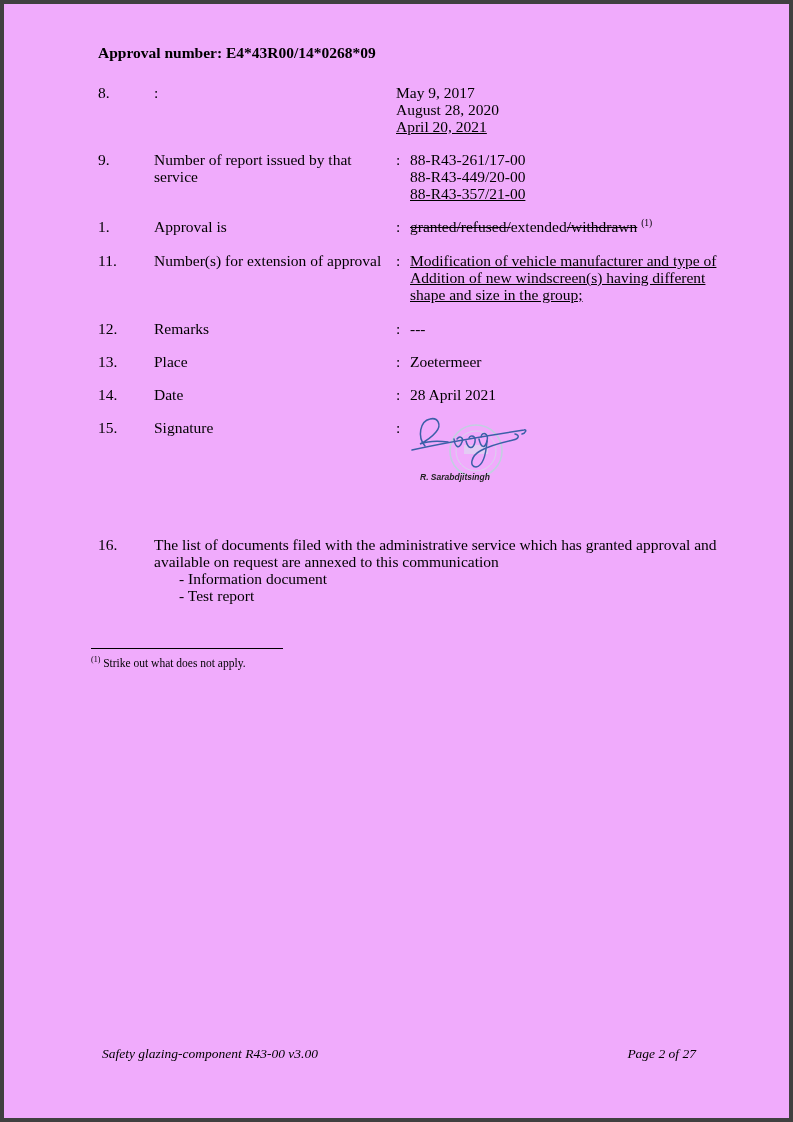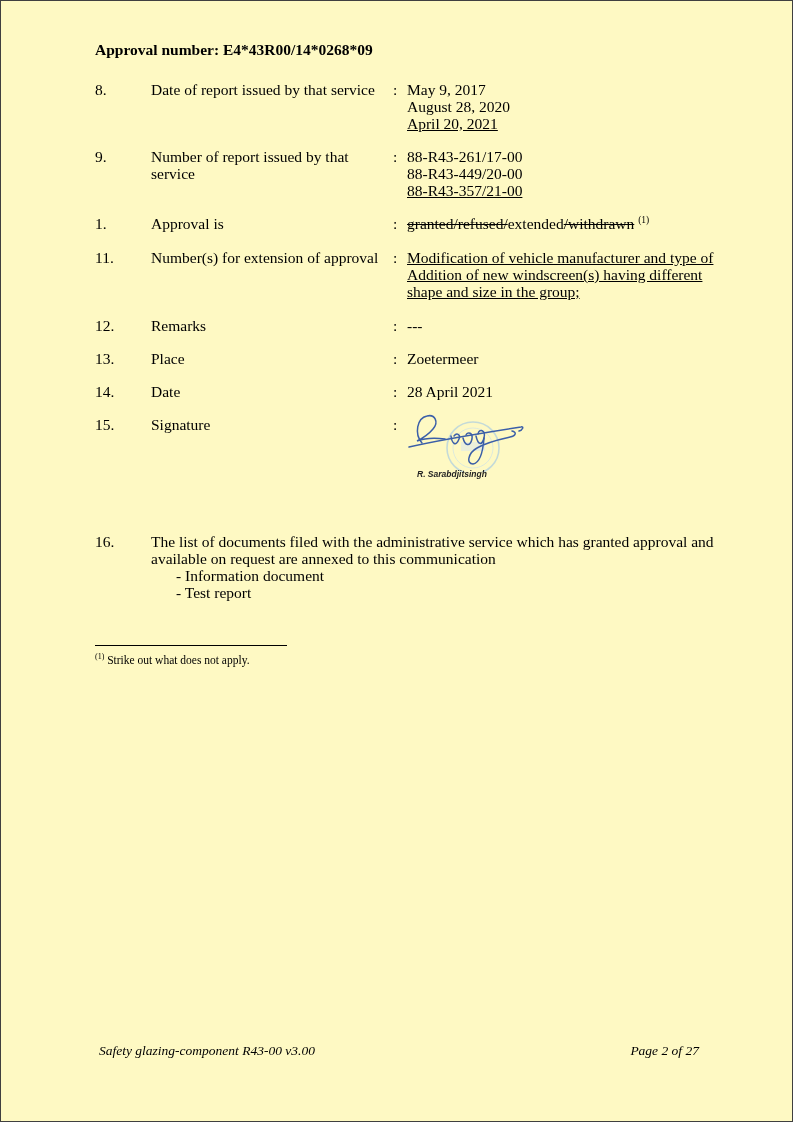--- a/index.html
+++ b/index.html
@@ -2,22 +2,22 @@
 <html><head>
 <meta charset="utf-8">
 <title>Approval Document</title>
 <style>
   html, body { margin: 0; padding: 0; background: #ffffff; }
   .page {
     position: relative;
     width: 793px;
     height: 1122px;
     box-sizing: border-box;
-    background: #fef9c3;
-    border: 1px solid #404040;
+    background: #f0abfc;
+    border: 4px solid #404040;
     overflow: hidden;
     font-family: "Liberation Serif", serif;
     font-size: 15.5px;
     line-height: 17px;
     color: #000000;
   }
   .content { position: absolute; left: 94px; top: 40px; width: 616px; }
   .doc-title { font-weight: bold; white-space: nowrap; }
   .row {
     display: grid;
@@ -45,21 +45,21 @@
     font-weight: bold;
     font-size: 8.5px;
     color: #222222;
     margin-left: 10px;
     margin-top: -6px;
     white-space: nowrap;
   }
   .bullets { margin-left: 25px; }
   .footnote {
     position: absolute;
-    left: 94px;
+    left: 87px;
     top: 644px;
     font-size: 11.5px;
     line-height: 14px;
   }
   .footnote-rule {
     width: 192px;
     height: 0;
     border-top: 1.5px solid #000000;
     margin-bottom: 7px;
   }
@@ -78,21 +78,20 @@
 </head>
 <body>
 
 <div class="page">
   <div class="content">
 
     <div class="doc-title">Approval number: E4*43R00/14*0268*09</div>
 
     <div class="row mt23">
       <div>8.</div>
-      <div>Date of report issued by that service</div>
       <div>:</div>
       <div>
         <div class="val-line">May 9, 2017</div>
         <div class="val-line">August 28, 2020</div>
         <div class="val-line underline">April 20, 2021</div>
       </div>
     </div>
 
     <div class="row mt16">
       <div>9.</div>

